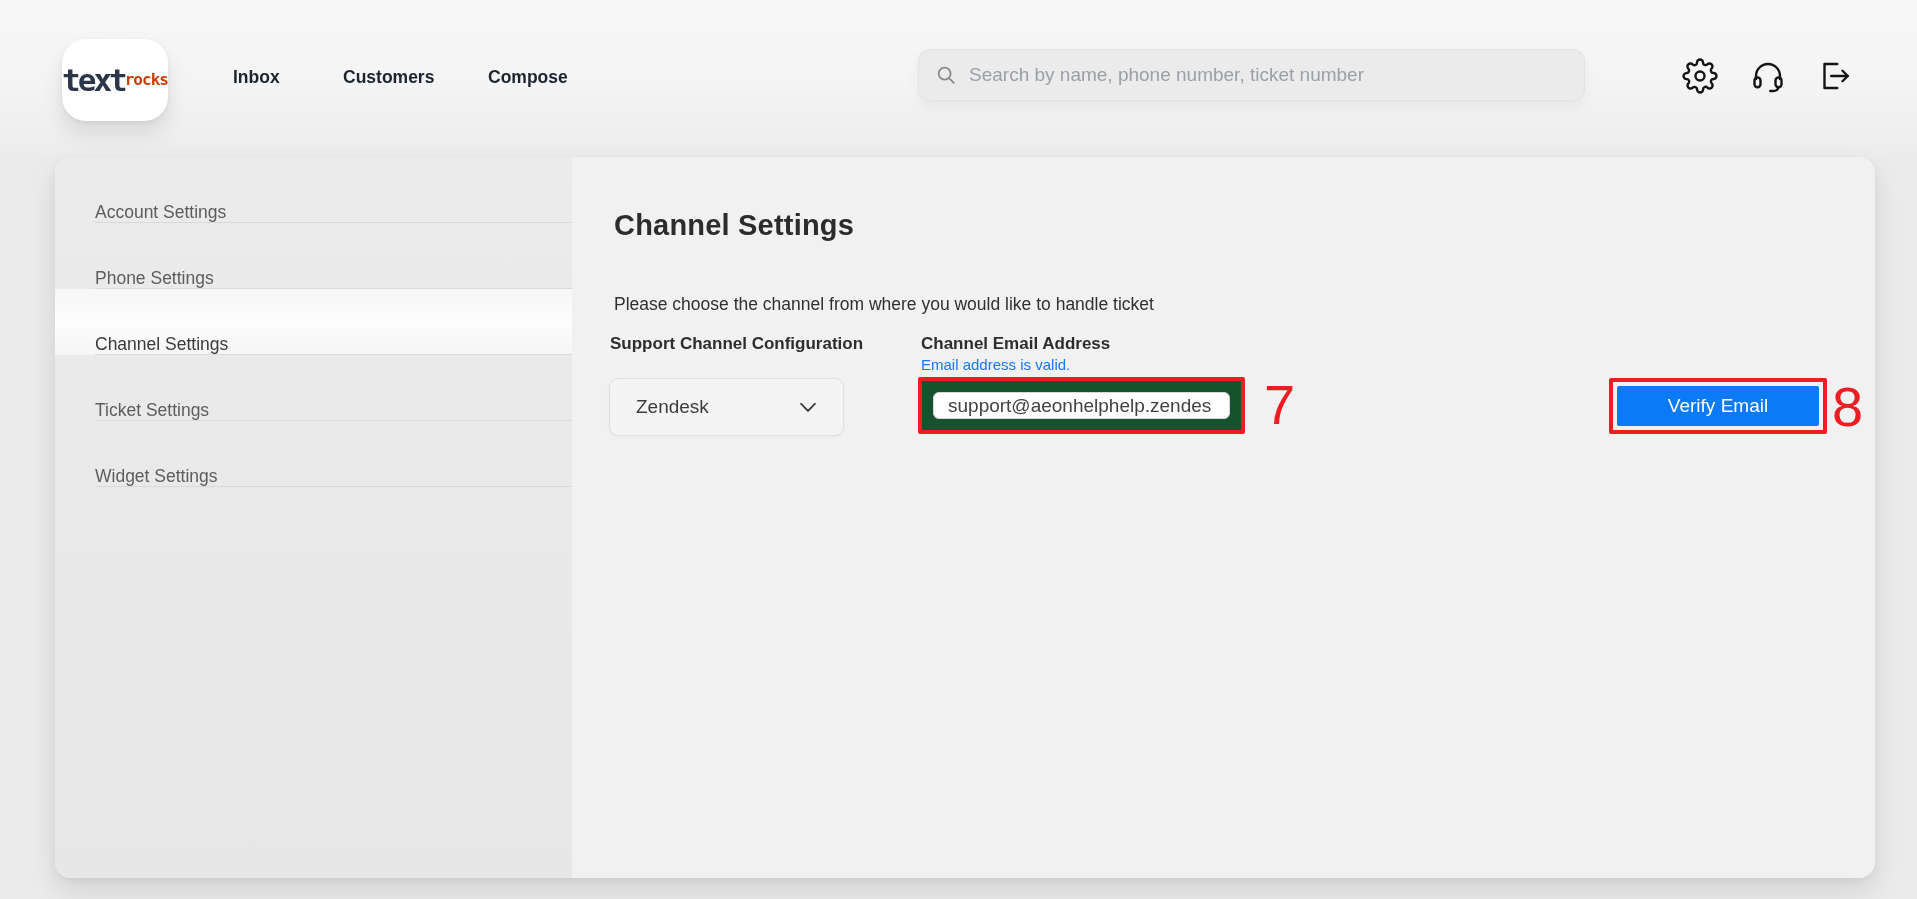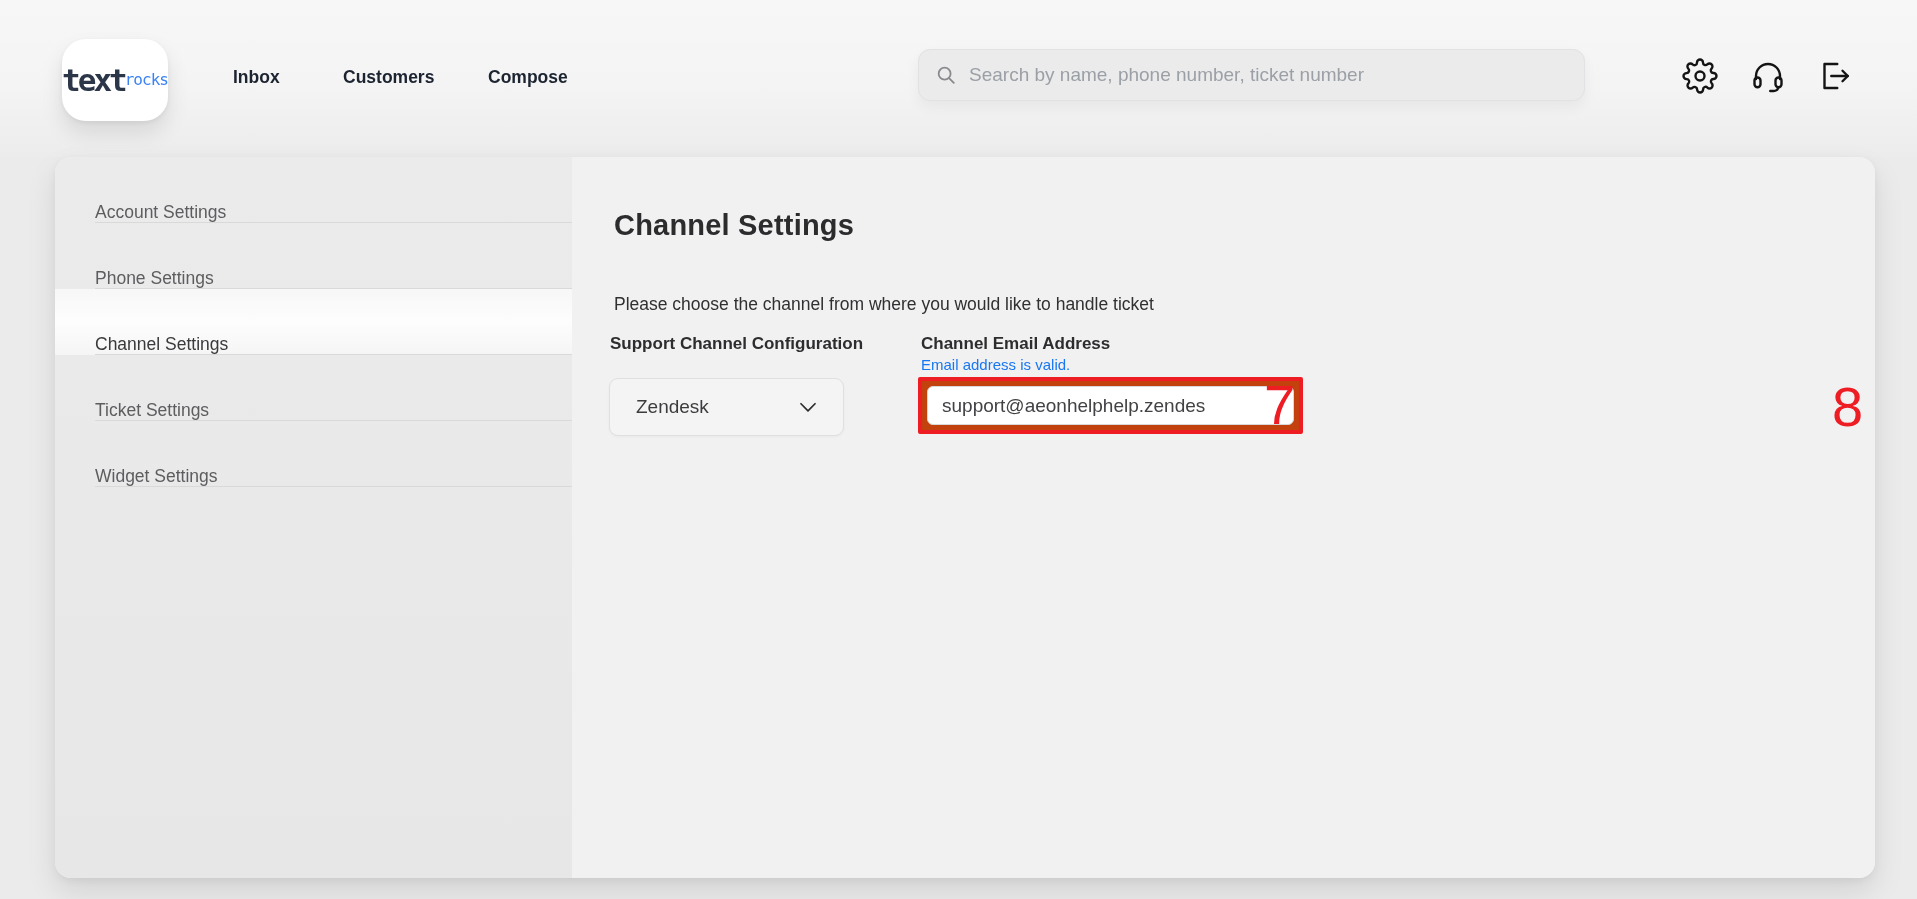--- a/index.html
+++ b/index.html
@@ -20,22 +20,22 @@
     background:#ffffff; border-radius:24px;
     box-shadow:0 12px 22px rgba(0,0,0,.10), 0 2px 5px rgba(0,0,0,.06);
     display:flex; flex-direction:row; align-items:center; justify-content:center;
     cursor:pointer;
   }
   .logo .l1 {
     font-family:"DejaVu Sans Mono", monospace; font-weight:bold;
     font-size:31px; letter-spacing:-3px; color:#2b3648; line-height:30px;
   }
   .logo .l2 {
-    font-family:"DejaVu Sans Mono", monospace; font-weight:normal;
-    font-size:16px; letter-spacing:-1px; color:#3b82f6; line-height:18px;
+    font-family:"DejaVu Sans Mono", monospace; font-weight:bold;
+    font-size:16px; letter-spacing:-1px; color:#c2410c; line-height:18px;
   }
   .nav-item {
     position:absolute; top:67px; font-size:17.5px; font-weight:bold; color:#1c2430;
     cursor:pointer; white-space:nowrap;text-align:center;
   }
   .nav-inbox { left:233px; }
   .nav-customers { left:343px; }
   .nav-compose { left:488px; }
   .search-box {
     position:absolute; left:918px; top:49px; width:667px; height:52px;
@@ -102,21 +102,21 @@
     position:absolute; left:37px; top:221px; width:235px; height:58px;
     background:#f4f4f5; border:1px solid #e0e0e2; border-radius:9px;
     box-shadow:0 1px 3px rgba(0,0,0,.04);
     display:flex; align-items:center; justify-content:space-between;
     padding:0 22px 0 26px; cursor:pointer;
   }
   .select-box .sel-text { font-size:19px; color:#3c3c3f; }
   .anno-box {
     position:absolute; border:4px solid #ee1d23; border-radius:2px;
   }
-  .anno-email { left:346px; top:220px; width:385px; height:57px; background:#c2410c; padding:5px; }
+  .anno-email { left:346px; top:220px; width:327px; height:57px; background:#14532d; padding:11px; }
   .anno-email input {
     width:100%; height:100%; border:1px solid #d9d9db; border-radius:6px;
     background:#ffffff; outline:none; padding:0 14px;
     font-family:"Liberation Sans", sans-serif; font-size:19px; color:#424246;
   }
   .anno-verify { left:1037px; top:221px; width:218px; height:56px; background:#f1f1f2; padding:4px; }
   .verify-btn {
     width:100%; height:100%; border:none; cursor:pointer;
     background:#0b7af5; color:#ffffff; border-radius:2px;
     font-family:"Liberation Sans", sans-serif; font-size:19px;
@@ -208,16 +208,19 @@
       <svg width="26" height="26" viewBox="0 0 24 24" fill="none" stroke="#2e2e30" stroke-width="1.6" stroke-linecap="round" stroke-linejoin="round">
         <path d="M5.5 9 12 15.5 18.5 9"></path>
       </svg>
     </div>
 
     <div class="anno-box anno-email">
       <input type="text" value="support@aeonhelphelp.zendes" style="">
     </div>
     <div class="anno-num num-7">7</div>
 
+    <div class="anno-box anno-verify">
+      <button class="verify-btn">Verify Email</button>
+    </div>
     <div class="anno-num num-8">8</div>
   </div>
 
 </div>
 
 </body></html>

